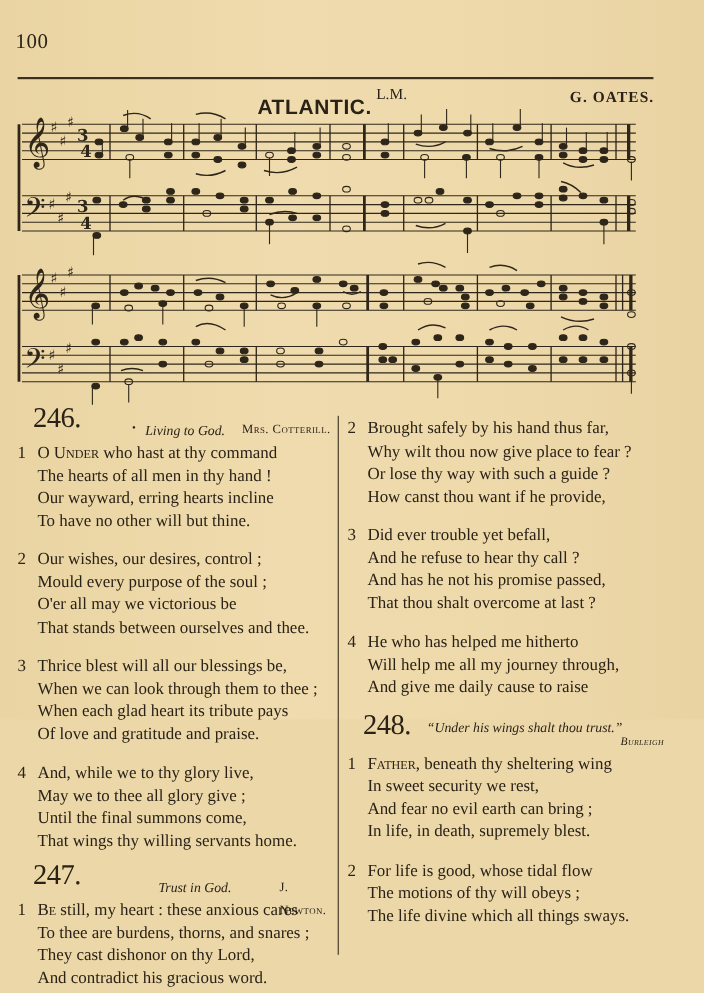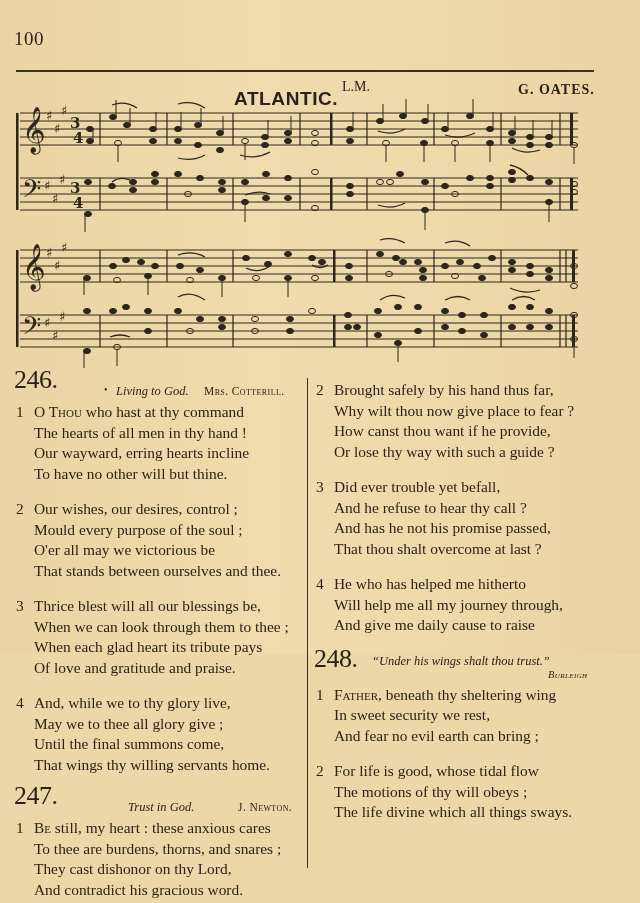--- a/index.html
+++ b/index.html
@@ -25,21 +25,21 @@
   .tune-composer { position: absolute; left: 518px; top: 7px; font-size: 14px; font-weight: bold; letter-spacing: 1px; }
 
   .music { position: absolute; left: 0; top: 90px; width: 640px; height: 280px; }
 
   
   .col { position: absolute; font-size: 15.4px; line-height: 20.5px; }
   .col-left { left: 14px; top: 372px; width: 292px; }
   .col-right { left: 314px; top: 380px; width: 310px; }
   .col-divider { position: absolute; left: 307px; top: 378px; width: 0; height: 490px; border-left: 1.5px solid #3a2f20; }
 
-  .hymn-head { position: relative; height: 30px; }
+  .hymn-head { position: relative; height: 30px; margin-left: 16px; }
   .hymn-num { position: absolute; left: 0; top: -2px; font-size: 26px; letter-spacing: -0.5px; }
   .hymn-subject { position: absolute; font-style: italic; font-size: 12.5px; }
   .hymn-author { position: absolute; font-size: 11.5px; letter-spacing: 0.4px; font-variant: small-caps; }
   .dot { position: absolute; left: 90px; top: 8px; font-size: 10px; }
 
   .stanza { position: relative; margin-bottom: 15px; }
   .line { white-space: nowrap; padding-left: 20px; position: relative; }
   .snum { position: absolute; left: 2px; top: 0; }
   .sc { font-variant: small-caps; }
 </style>
@@ -420,21 +420,21 @@
   <div class="col col-left">
 
     <div class="hymn">
       <div class="hymn-head">
         <span class="hymn-num">246.</span>
         <span class="dot">•</span>
         <span class="hymn-subject" style="left:102px; top:9px;">Living to God.</span>
         <span class="hymn-author" style="left:190px; top:9px;">Mrs. Cotterill.</span>
       </div>
       <div class="stanza">
-        <div class="line"><span class="snum">1</span><span class="sc">O Thou</span> <span>who hast at thy command</span></div>
+        <div class="line"><span class="snum">1</span><span class="sc">O Under</span> <span>who hast at thy command</span></div>
         <div class="line">The hearts of all men in thy hand !</div>
         <div class="line">Our wayward, erring hearts incline</div>
         <div class="line">To have no other will but thine.</div>
       </div>
       <div class="stanza">
         <div class="line"><span class="snum">2</span><span>Our wishes, our desires, control ;</span></div>
         <div class="line">Mould every purpose of the soul ;</div>
         <div class="line">O'er all may we victorious be</div>
         <div class="line">That stands between ourselves and thee.</div>
       </div>
@@ -464,22 +464,22 @@
         <div class="line">They cast dishonor on thy Lord,</div>
         <div class="line">And contradict his gracious word.</div>
       </div>
     </div>
   </div>
 
   <div class="col col-right">
     <div class="stanza">
       <div class="line"><span class="snum">2</span><span>Brought safely by his hand thus far,</span></div>
       <div class="line">Why wilt thou now give place to fear ?</div>
+      <div class="line">Or lose thy way with such a guide ?</div>
       <div class="line">How canst thou want if he provide,</div>
-      <div class="line">Or lose thy way with such a guide ?</div>
     </div>
     <div class="stanza">
       <div class="line"><span class="snum">3</span><span>Did ever trouble yet befall,</span></div>
       <div class="line">And he refuse to hear thy call ?</div>
       <div class="line">And has he not his promise passed,</div>
       <div class="line">That thou shalt overcome at last ?</div>
     </div>
     <div class="stanza">
       <div class="line"><span class="snum">4</span><span>He who has helped me hitherto</span></div>
       <div class="line">Will help me all my journey through,</div>
@@ -489,20 +489,21 @@
     <div class="hymn">
       <div class="hymn-head" style="height:34px;">
         <span class="hymn-num">248.</span>
         <span class="hymn-subject" style="left:58px; top:0px;">“Under his wings shalt thou trust.”</span>
         <span class="hymn-author" style="left:234px; top:14px; font-size:10.5px;font-style:italic;">Burleigh</span>
       </div>
       <div class="stanza">
         <div class="line"><span class="snum">1</span><span class="sc">Father,</span> <span>beneath thy sheltering wing</span></div>
         <div class="line">In sweet security we rest,</div>
         <div class="line">And fear no evil earth can bring ;</div>
+        <div class="line">In life, in death, supremely blest.</div>
       </div>
       <div class="stanza">
         <div class="line"><span class="snum">2</span><span>For life is good, whose tidal flow</span></div>
         <div class="line">The motions of thy will obeys ;</div>
         <div class="line">The life divine which all things sways.</div>
       </div>
     </div>
   </div>
 </div>
 

